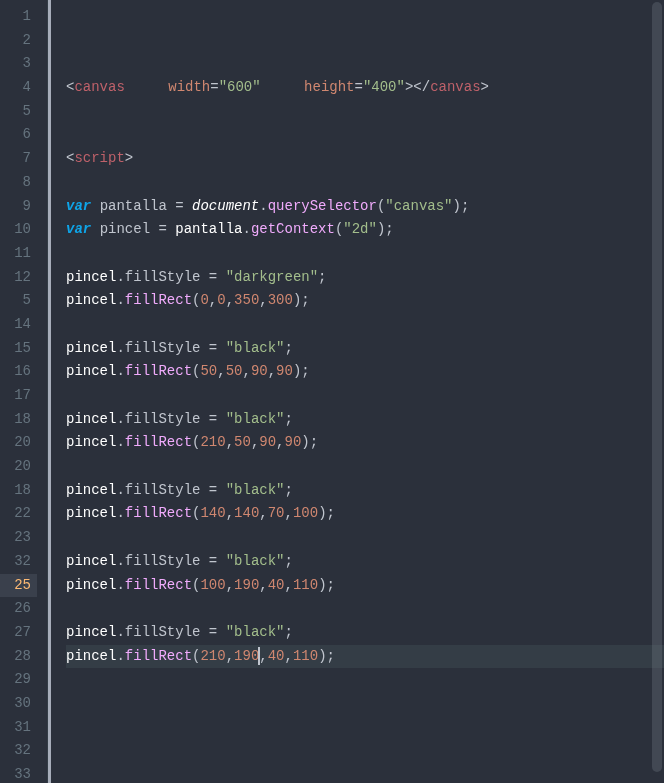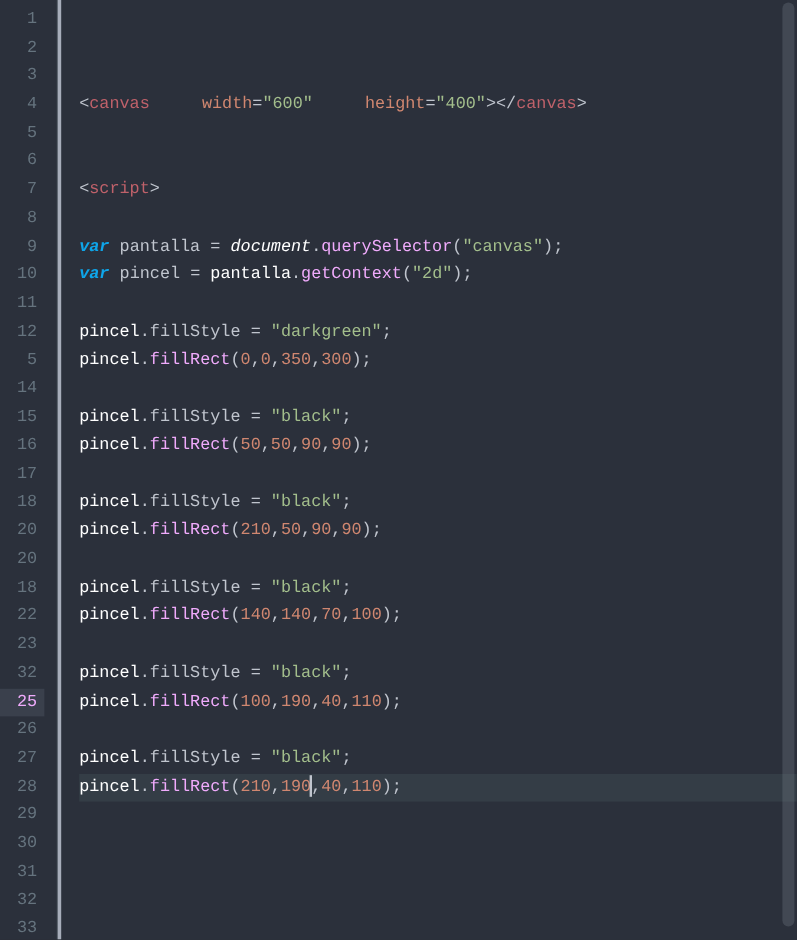--- a/index.html
+++ b/index.html
@@ -52,21 +52,21 @@
   .active-line-bg {
     position: absolute;
     left: 0;
     right: 0;
     background: #343d46;
     height: 23.7px;
     z-index: -1;
   }
   .active-gutter {
     background: #3a404c;
-    color: #f0abfc;
+    color: #fdba74;
   }
   
   .tag { color: #bf616a; }
   .attr { color: #d08770; margin-left: 35px; }
   .str { color: #a3be8c; }
   .num { color: #d08770; }
   .kw2 { color: #0ea5e9; font-style: italic; font-weight: bold; }
   .var { color: #c0c5ce; }
   .obj { color: #ffffff; }
   .dot { color: #c0c5ce; }

